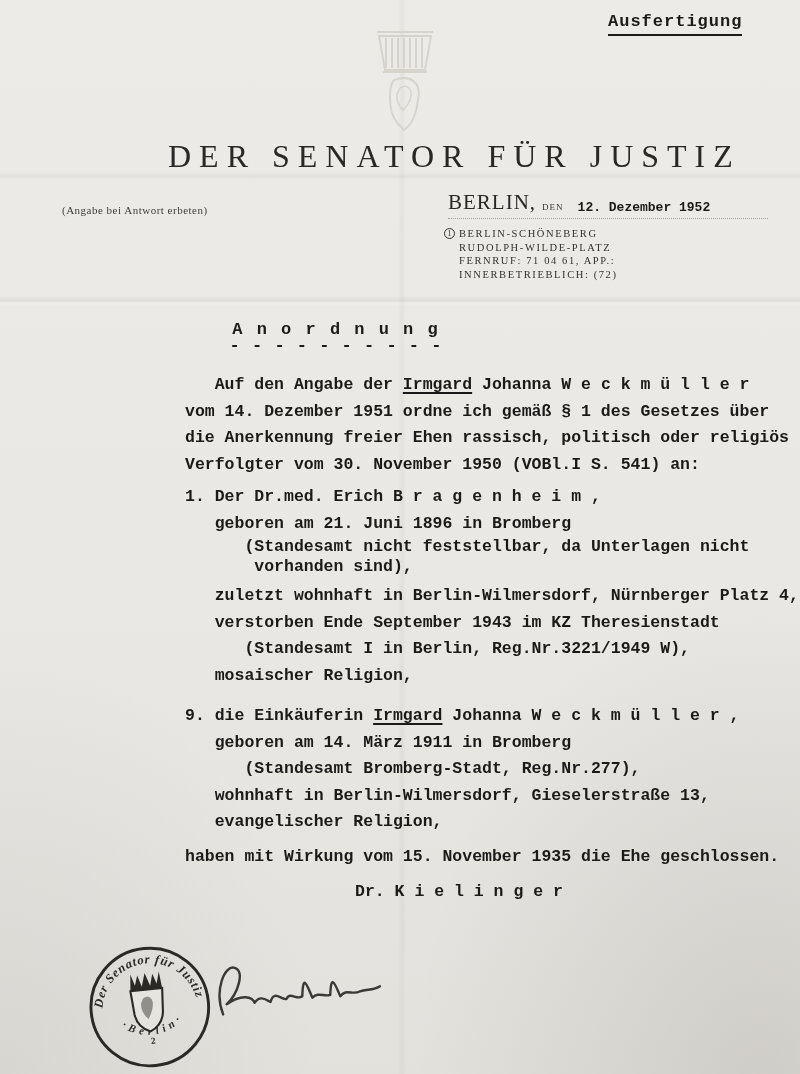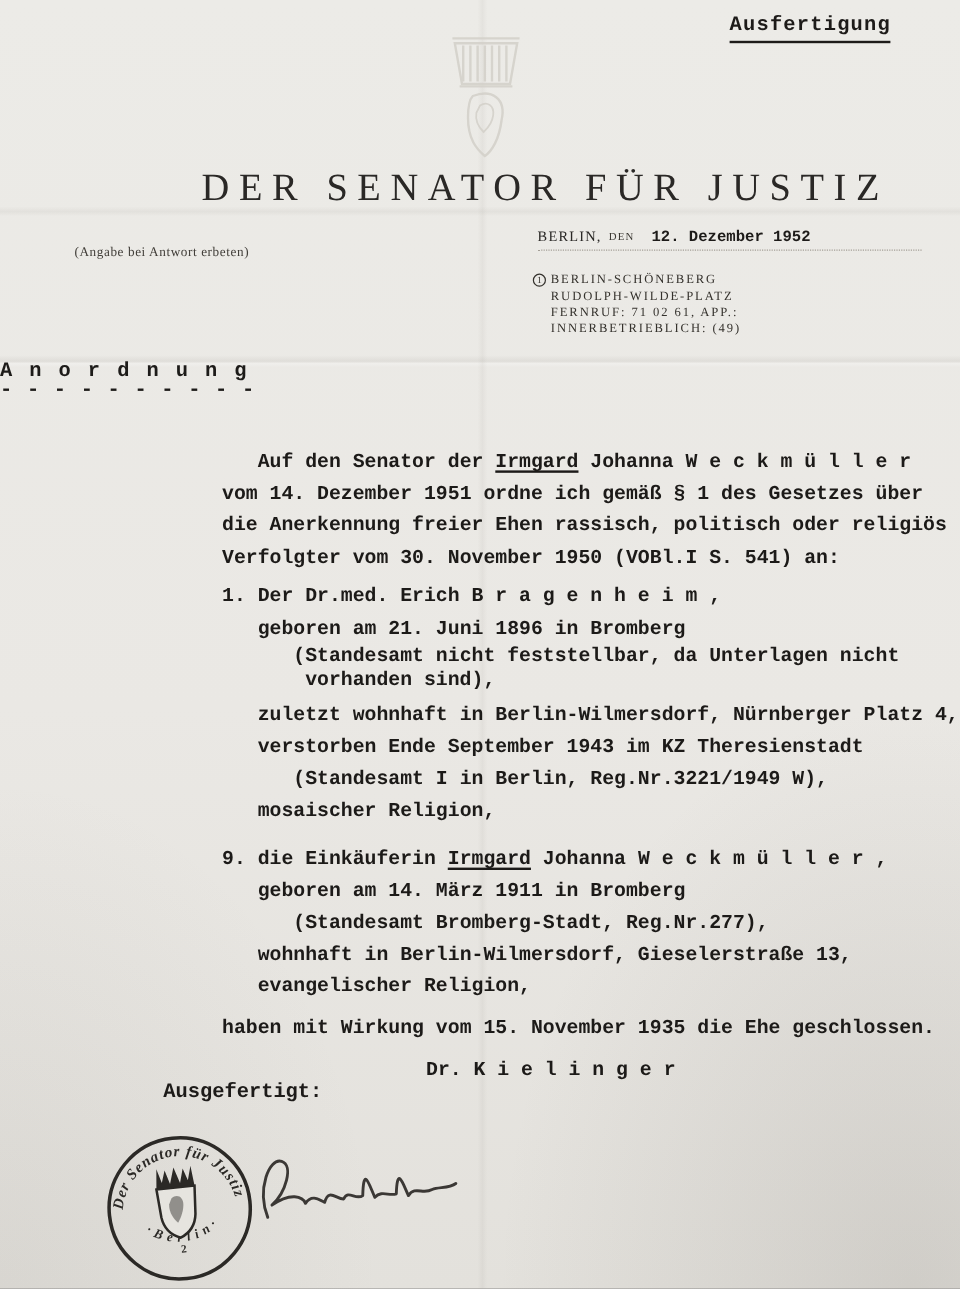--- a/index.html
+++ b/index.html
@@ -36,33 +36,33 @@
   .refline { display:flex; align-items:flex-end; gap:7px;
     border-bottom:1px solid #6b6762; padding-bottom:2px; min-width:252px; }
   .reflabel { font-size:10px; letter-spacing:1px; color:#3a3732; padding-bottom:2px; }
   .refvalue { font-family:"Liberation Mono", monospace; font-weight:bold; font-size:18px;
     border-bottom:2.5px solid #24221f; line-height:1.05; }
   .refnote { font-size:11px; color:#403d38; text-align:right; margin-top:4px; letter-spacing:.5px; }
 
   .dateblock { position:absolute; top:190px; left:448px; width:320px;
     display:flex; align-items:flex-end; gap:6px;
     border-bottom:1px dotted #a39e96; padding-bottom:3px; }
-  .city { font-size:12px; letter-spacing:1px; color:#2a2826; }
+  .city { font-size:21px; letter-spacing:1px; color:#2a2826; }
   .den { font-size:9px; letter-spacing:1px; color:#3a3732; padding-bottom:3px; }
   .dateval { font-family:"Liberation Mono", monospace; font-weight:bold; font-size:13px; padding-left:8px; }
 
   .addrblock { position:absolute; top:227px; left:444px; font-size:10.5px;
     letter-spacing:1.6px; color:#34312c; line-height:13.5px; }
   .addrline { display:flex; align-items:center; gap:4px; }
   .addrmark { display:inline-flex; align-items:center; justify-content:center;
     width:11px; height:11px; border:1px solid #34312c; border-radius:50%;
     font-size:8px; letter-spacing:0; flex:0 0 auto; }
   .addrindent { padding-left:15px; }
 
-  .orderhead { position:absolute; top:300px; left:0; width:672px; 
+  .orderhead { position:absolute; top:320px; left:0; width:672px; text-align:center;
     font-family:"Liberation Mono", monospace; font-weight:bold; }
   .orderhead .hd { font-size:17px; letter-spacing:2px; }
   .orderhead .dashes { font-size:17px; letter-spacing:1px; line-height:14px; }
 
   .bodytext { position:absolute; top:372px; left:185px; width:620px;
     font-family:"Liberation Mono", monospace; font-weight:bold;
     font-size:16.5px; line-height:26.5px; color:#1c1a18; }
   .line { white-space:nowrap; }
   .ind3 { padding-left:3ch; }
   .ind6 { padding-left:6ch; }
@@ -116,32 +116,32 @@
     <span class="den">DEN</span>
     <span class="dateval">12. Dezember 1952</span>
   </div>
 
   <div class="addrblock">
     <div class="addrline">
       <span class="addrmark">1</span>
       <span>BERLIN-SCHÖNEBERG</span>
     </div>
     <div class="addrline addrindent">RUDOLPH-WILDE-PLATZ</div>
-    <div class="addrline addrindent">FERNRUF: 71 02 61, APP.:</div>
-    <div class="addrline addrindent">INNERBETRIEBLICH: (49)</div>
+    <div class="addrline addrindent">FERNRUF: 71 04 61, APP.:</div>
+    <div class="addrline addrindent">INNERBETRIEBLICH: (72)</div>
   </div>
 
   <div class="orderhead">
     <div class="hd">A n o r d n u n g</div>
     <div class="dashes">- - - - - - - - - -</div>
   </div>
 
   <div class="bodytext">
 
-    <div class="line ind3"><span>Auf den Senator der </span><span class="u">Irmgard</span><span> Johanna W e c k m ü l l e r</span></div>
+    <div class="line ind3"><span>Auf den Angabe der </span><span class="u">Irmgard</span><span> Johanna W e c k m ü l l e r</span></div>
     <div class="line">vom 14. Dezember 1951 ordne ich gemäß § 1 des Gesetzes über</div>
     <div class="line">die Anerkennung freier Ehen rassisch, politisch oder religiös</div>
     <div class="line">Verfolgter vom 30. November 1950 (VOBl.I S. 541) an:</div>
 
     <div class="line gap6">1. Der Dr.med. Erich B r a g e n h e i m ,</div>
     <div class="line ind3">geboren am 21. Juni 1896 in Bromberg</div>
     <div class="line ind6 tight">(Standesamt nicht feststellbar, da Unterlagen nicht</div>
     <div class="line ind7 tight">vorhanden sind),</div>
     <div class="line ind3 gap6">zuletzt wohnhaft in Berlin-Wilmersdorf, Nürnberger Platz 4,</div>
     <div class="line ind3">verstorben Ende September 1943 im KZ Theresienstadt</div>
@@ -153,21 +153,20 @@
     <div class="line ind6">(Standesamt Bromberg-Stadt, Reg.Nr.277),</div>
     <div class="line ind3">wohnhaft in Berlin-Wilmersdorf, Gieselerstraße 13,</div>
     <div class="line ind3">evangelischer Religion,</div>
 
     <div class="line gap8">haben mit Wirkung vom 15. November 1935 die Ehe geschlossen.</div>
 
     <div class="line sigline">Dr. K i e l i n g e r</div>
   </div>
 
   <div class="issued">
-    <div class="lab">Ausgefertigt:</div>
   </div>
 
   <div class="stampwrap">
     <svg width="128" height="126" viewBox="0 0 150 150">
       <circle cx="75" cy="75" r="70" fill="none" stroke="#2b2926" stroke-width="3.5"></circle>
       <defs>
         <path id="arcTop" d="M 18 80 A 57 57 0 0 1 132 80"></path>
         <path id="arcBot" d="M 22 70 A 56 56 0 0 0 128 70"></path>
       </defs>
       <text font-family="Liberation Serif, serif" font-size="15" font-weight="bold" font-style="italic" fill="#2b2926" letter-spacing="1">

